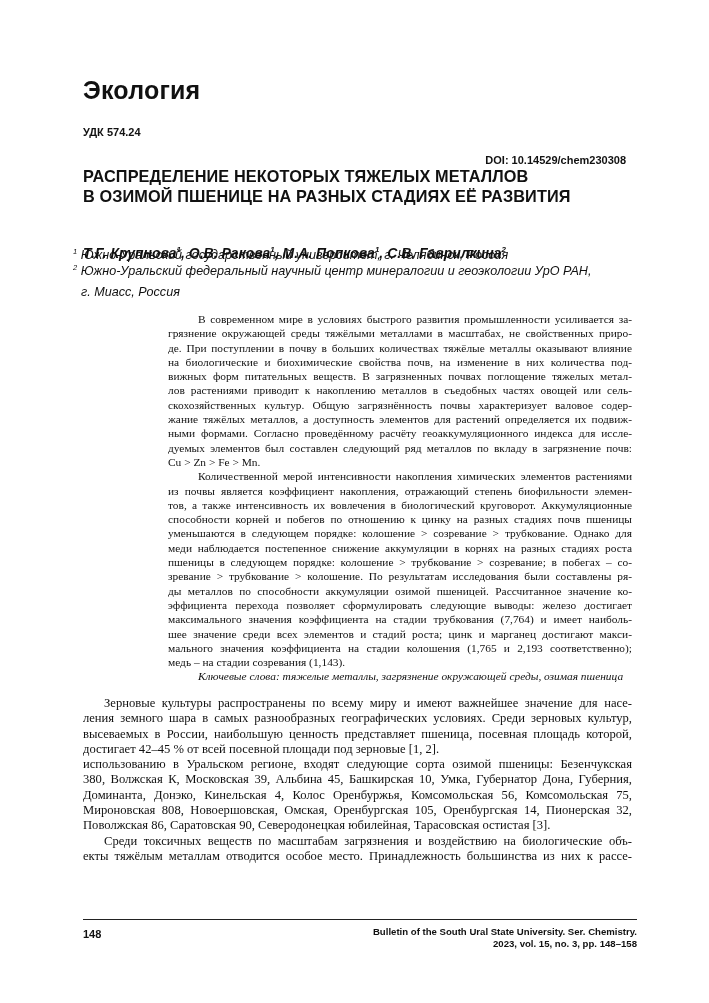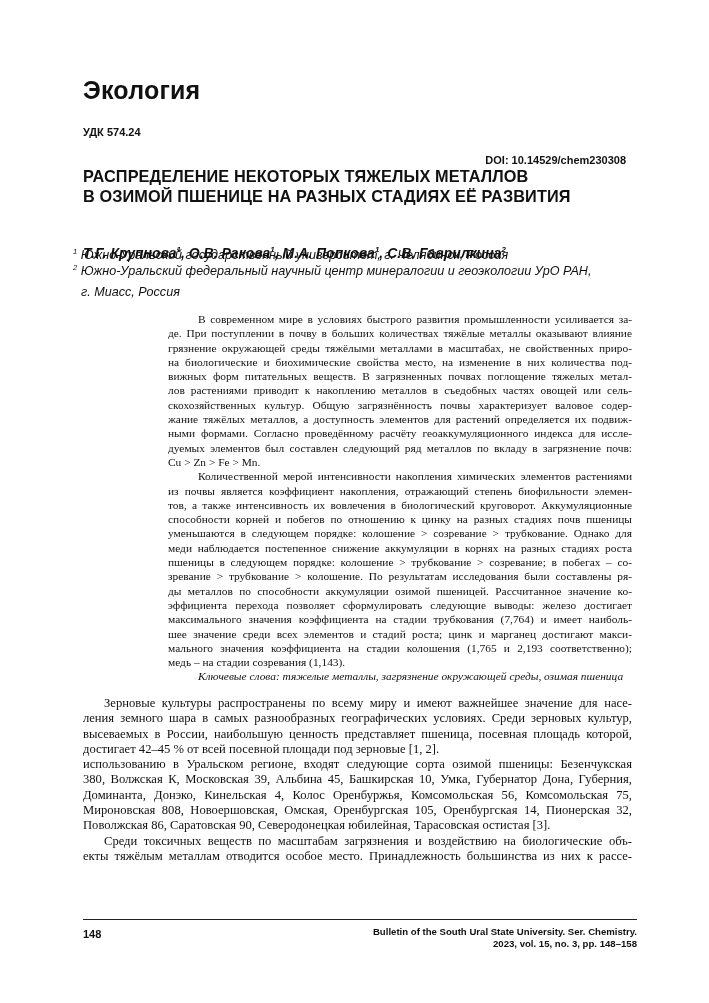--- a/index.html
+++ b/index.html
@@ -55,23 +55,23 @@
 </div>
 <div id="affil2" class="affil sans">
   <div><sup>2</sup>
   <span>Южно-Уральский федеральный научный центр минералогии и геоэкологии УрО РАН,</span></div>
   <div style="padding-left:8px;">г. Миасс, Россия</div>
 </div>
 
 <div id="abstract" class="serif">
   <p style="text-indent: 0px;">
       <span class="ln ind" style="padding-left: 30px;">В современном мире в условиях быстрого развития промышленности усиливается за-</span>
+      <span class="ln">грязнение окружающей среды тяжёлыми металлами в масштабах, не свойственных приро-</span>
       <span class="ln">де. При поступлении в почву в больших количествах тяжёлые металлы оказывают влияние</span>
-      <span class="ln">грязнение окружающей среды тяжёлыми металлами в масштабах, не свойственных приро-</span>
-      <span class="ln">на биологические и биохимические свойства место, на изменение в них количества под-</span>
+      <span class="ln">на биологические и биохимические свойства почв, на изменение в них количества под-</span>
       <span class="ln">вижных форм питательных веществ. В загрязненных почвах поглощение тяжелых метал-</span>
       <span class="ln">лов растениями приводит к накоплению металлов в съедобных частях овощей или сель-</span>
       <span class="ln">скохозяйственных культур. Общую загрязнённость почвы характеризует валовое содер-</span>
       <span class="ln">жание тяжёлых металлов, а доступность элементов для растений определяется их подвиж-</span>
       <span class="ln">ными формами. Согласно проведённому расчёту геоаккумуляционного индекса для иссле-</span>
       <span class="ln">дуемых элементов был составлен следующий ряд металлов по вкладу в загрязнение почв:</span>
       <span class="ln last">Cu &gt; Zn &gt; Fe &gt; Mn.</span>
     </p>
   <p style="text-indent: 0px;">
       <span class="ln ind" style="padding-left: 30px;">Количественной мерой интенсивности накопления химических элементов растениями</span>

